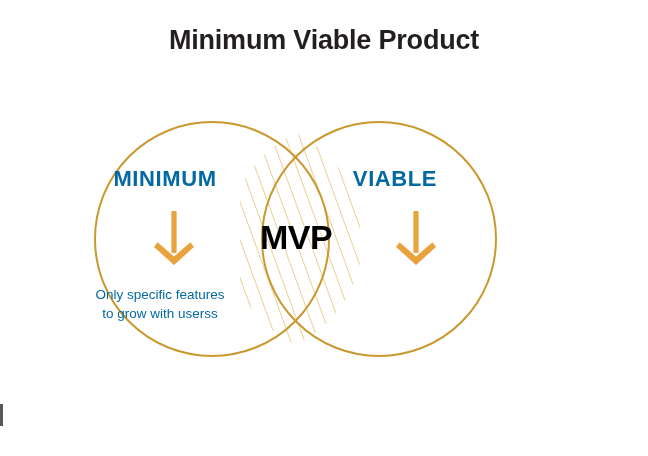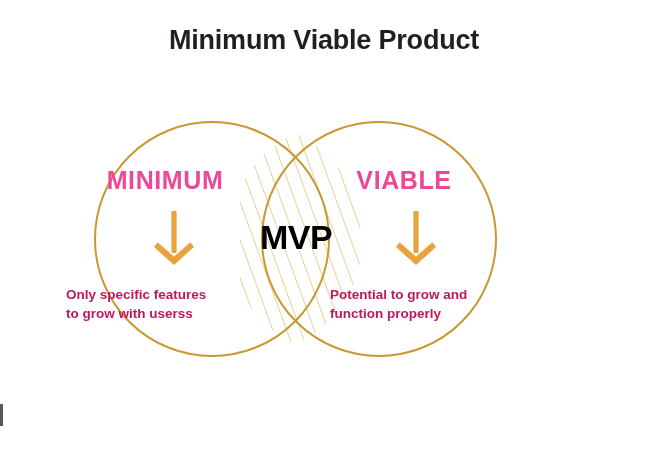--- a/index.html
+++ b/index.html
@@ -44,35 +44,36 @@
     left: 0;
     top: 0;
     width: 648px;
     height: 456px;
   }
 
   
   .lobe-heading {
     position: absolute;
     text-align: center;
-    font-size: 25px;
+    font-size: 22px;
     font-weight: 700;
     letter-spacing: 0.6px;
-    color: #ec4899;
+    color: #0369a1;
     white-space: nowrap;
   }
   .lobe-heading.left  { left:  75px; top: 166px; width: 180px; }
-  .lobe-heading.right { left: 326px; top: 166px; width: 156px; }
+  .lobe-heading.right { left: 317px; top: 166px; width: 156px; }
 
   .lobe-body {
     position: absolute;
+    text-align: center;
     font-size: 13.5px;
-    font-weight: 700;
+    font-weight: 400;
     line-height: 1.38;
-    color: #be185d;
+    color: #0369a1;
   }
   .lobe-body.left  { left:  66px; top: 286px; width: 188px; }
   .lobe-body.right { left: 330px; top: 286px; width: 172px; }
   .lobe-body .line { display: block; white-space: nowrap; }
 
   .mvp-label {
     position: absolute;
     left: 241px;
     top: 218px;
     width: 110px;
@@ -139,22 +140,18 @@
 
   <div class="lobe-heading left">MINIMUM</div>
 
   <div class="lobe-body left">
     <span class="line">Only specific features</span>
     <span class="line">to grow with userss</span>
   </div>
 
   <div class="lobe-heading right">VIABLE</div>
 
-  <div class="lobe-body right">
-    <span class="line">Potential to grow and</span>
-    <span class="line">function properly</span>
-  </div>
 
   <div class="mvp-label">MVP</div>
 
   <div class="corner-mark"></div>
 
 </div>
 
 </body></html>

